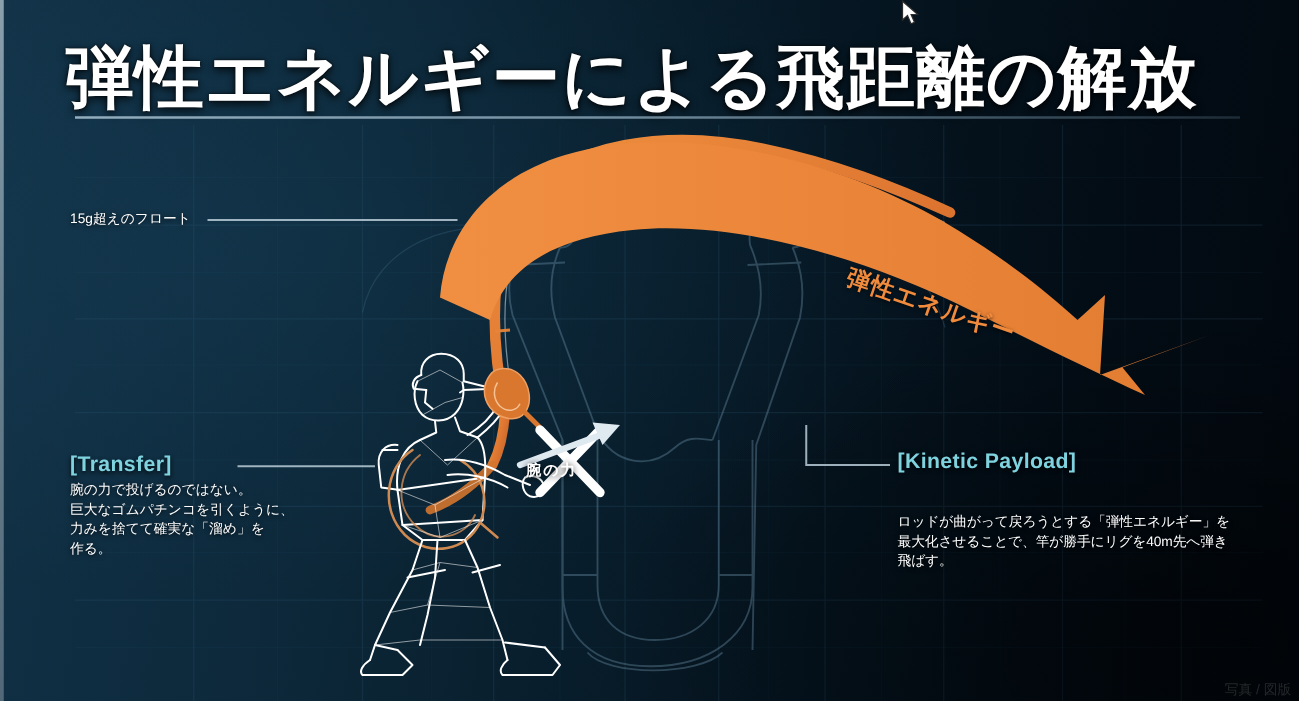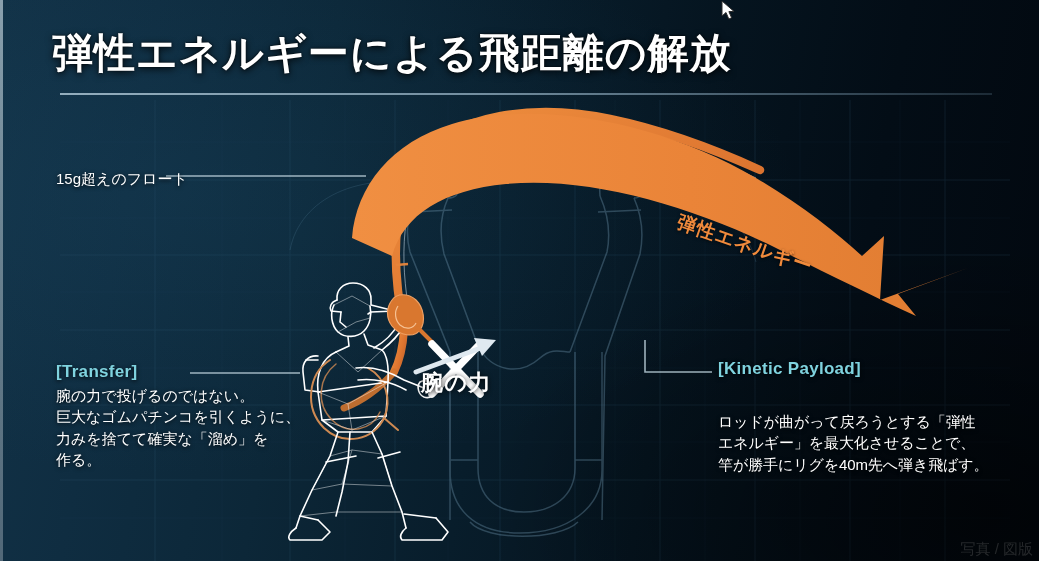--- a/index.html
+++ b/index.html
@@ -58,21 +58,21 @@
   #art {
     position: absolute;
     inset: 0;
   }
 
   
   #title {
     position: absolute;
     left: 52px;
     top: 26px;
-    font-size: 41px;
+    font-size: 55px;
     font-weight: 700;
     color: #ffffff;
     letter-spacing: 1px;
     text-shadow: 0 2px 7px rgba(0,0,0,.85), 0 0 2px rgba(0,0,0,.9);
     white-space: nowrap;
   }
   #title-rule {
     position: absolute;
     left: 60px;
     top: 93px;
@@ -86,21 +86,21 @@
   .ann-head {
     color: #7fd3df;
     font-size: 17px;
     font-weight: 700;
     letter-spacing: .3px;
     text-shadow: 0 1px 4px rgba(0,0,0,.9);
     white-space: nowrap;
   }
   .ann-body {
     color: #ffffff;
-    font-size: 15px;
+    font-size: 11px;
     line-height: 1.42;
     margin-top: 3px;
     text-shadow: 0 1px 4px rgba(0,0,0,.95);
     white-space: pre-line;
   }
 
   #ann-payload   { left: 56px;  top: 165px; }
   #ann-mechanics { left: 56px;  top: 362px; }
   #ann-kinetic   { left: 718px; top: 359px; width: 272px; }
   #ann-kinetic .ann-body { letter-spacing: -0.1px; margin-top: 32px; }
@@ -118,34 +118,34 @@
     transform-origin: left top;
     text-shadow: 0 1px 3px rgba(0,0,0,.65);
     white-space: nowrap;
   }
 
   
   #arm-label {
     position: absolute;
     left: 421px;
     top: 368px;
-    font-size: 22px;
+    font-size: 12px;
     font-weight: 700;
     color: #ffffff;
     letter-spacing: 1.5px;
     text-shadow: 0 1px 5px rgba(0,0,0,.95);
     white-space: nowrap;
   }
 
   
   #watermark {
     position: absolute;
     right: 6px;
     bottom: 2px;
-    font-size: 15px;
+    font-size: 11px;
     color: rgba(120,120,120,.30);
     white-space: nowrap;
     text-align: right;
   }
 
   
   #cursor { position: absolute; left: 721px; top: 0px; }
 </style>
 </head>
 <body>

